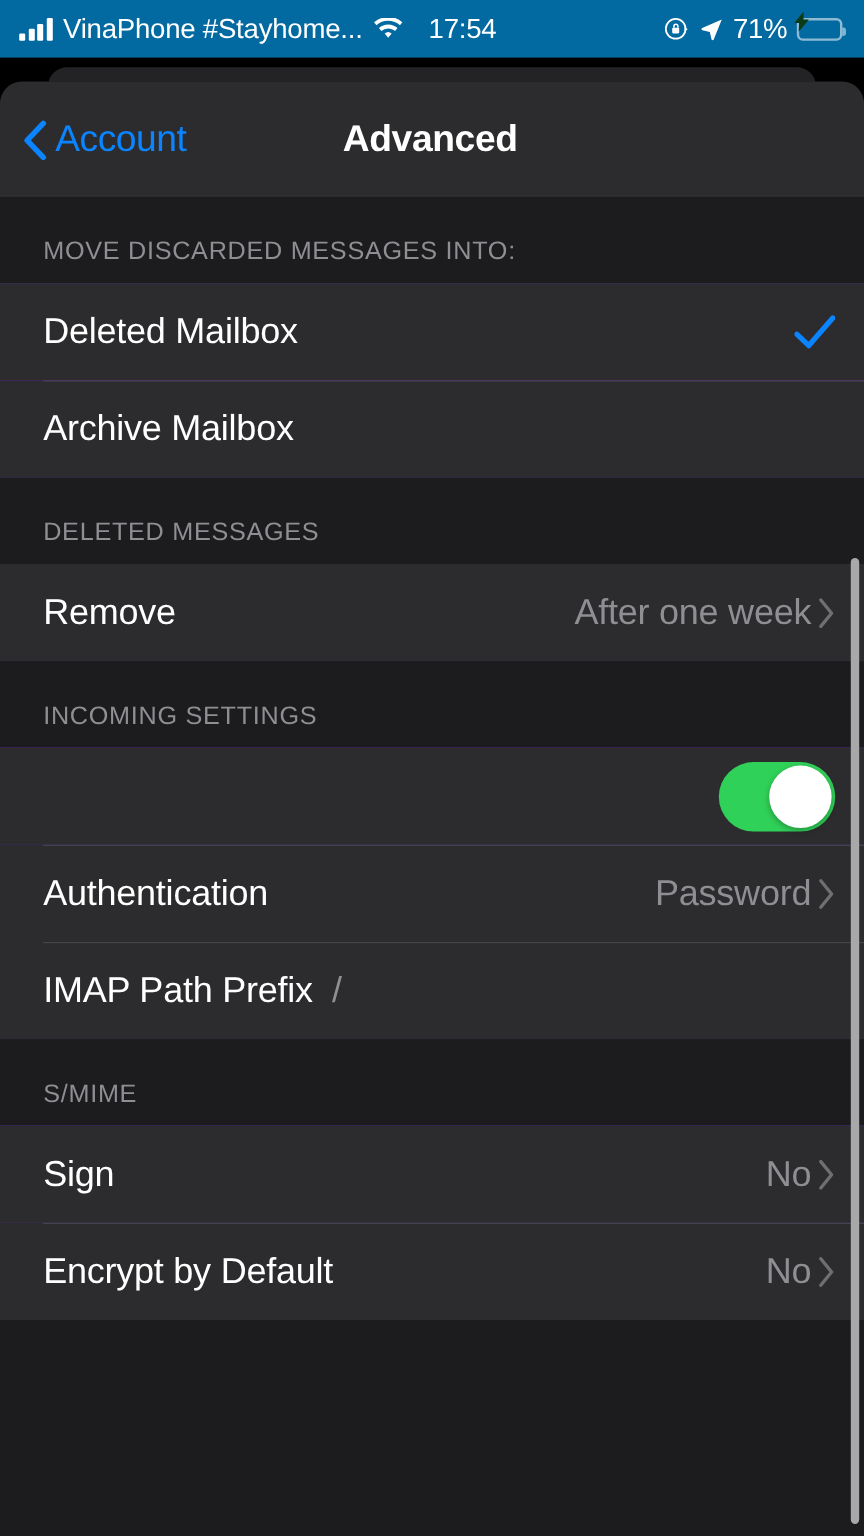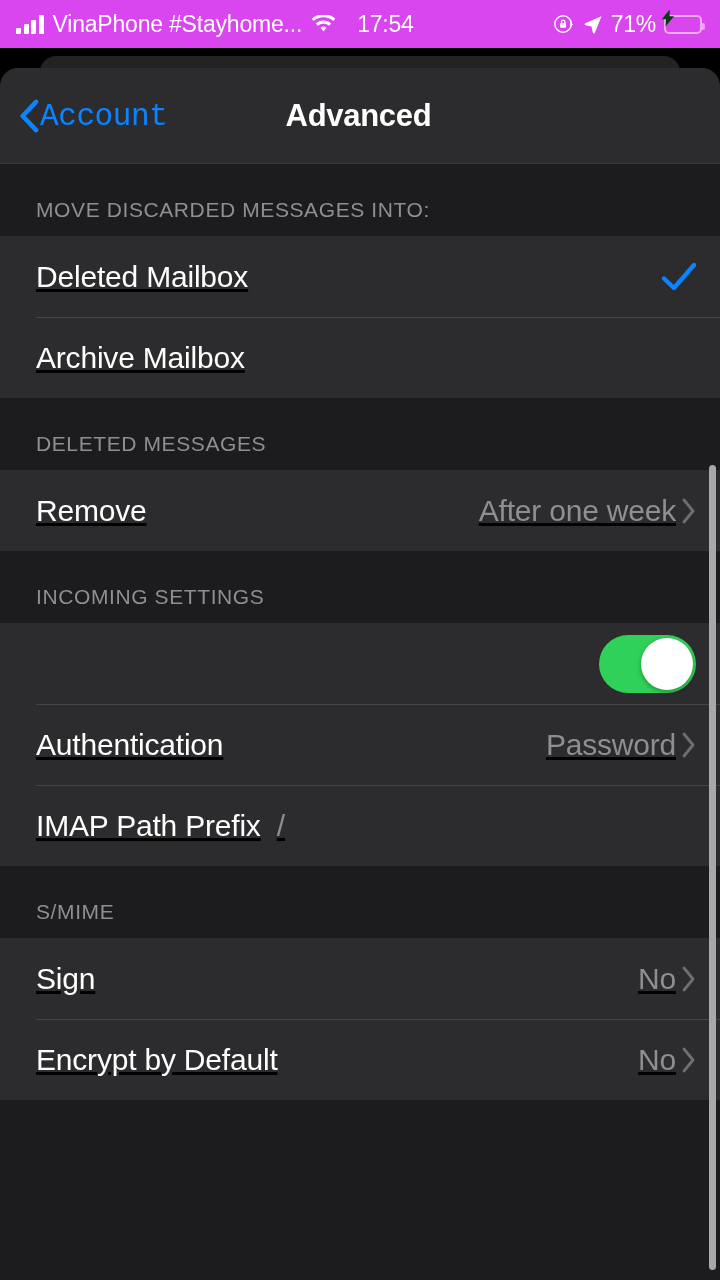--- a/index.html
+++ b/index.html
@@ -7,21 +7,21 @@
     width:720px; height:1280px;
     background:#000;
     font-family:"Liberation Sans", sans-serif;
     overflow:hidden;
   }
 
   
   .statusbar{
     position:relative;
     height:48px; width:720px;
-    background:#d946ef;
+    background:#0369a1;
     display:flex; align-items:center;
     padding:0 18px 0 16px;
     color:#fff;
   }
   .sb-left{ display:flex; align-items:center; gap:9px; }
   .sb-right{ display:flex; align-items:center; gap:8px; margin-left:auto; }
   .signal{ display:flex; align-items:flex-end; gap:2.5px; height:19px; }
   .signal i{ display:block; width:5px; background:#fff; border-radius:1px; }
   .signal i:nth-child(1){ height:6px; }
   .signal i:nth-child(2){ height:10px; }
@@ -73,22 +73,22 @@
     height:96px; width:100%;
     background:#2C2C2E;
     display:flex; align-items:center;
     border-radius:18px 18px 0 0;
   }
   .navbar::after{
     content:""; position:absolute; left:0; right:0; bottom:0;
     height:1px; background:rgba(255,255,255,.07);
   }
   .back-btn{
-    display:flex; align-items:flex-start; 
-    margin-left:18px; cursor:pointer;font-family:Liberation Mono, monospace;
+    display:flex; align-items:flex-end; gap:6px;
+    margin-left:18px; cursor:pointer;
   }
   .chev-left{ width:22px; height:34px; display:block; }
   .back-label{ color:#0A84FF; font-size:31px; letter-spacing:-0.4px; }
   .nav-title{
     position:absolute; left:0; right:3px;
     text-align:center;
     color:#fff; font-size:31px; font-weight:bold; letter-spacing:-0.3px;
     pointer-events:none;
     transform:translateX(0px);
   }
@@ -97,21 +97,21 @@
   .list{ position:relative; width:100%; background:#1C1C1E; }
   .section-header{
     background:#1C1C1E;
     color:#8E8E93;
     font-size:21px;
     letter-spacing:0.6px;
     padding:30px 0 14px 36px;
     height:72px;
     display:flex; align-items:flex-end;
   }
-  .group{ background:#6d28d9;text-decoration:underline; }
+  .group{ background:#6d28d9; }
   .row{
     position:relative;
     min-height:81px; height:81px;
     display:flex; align-items:center;
     padding:0 24px 0 36px;
     background:#2C2C2E;
   }
   .row + .row::before{
     content:""; position:absolute; top:0; left:36px; right:0;
     height:1px; background:rgba(255,255,255,.12);

